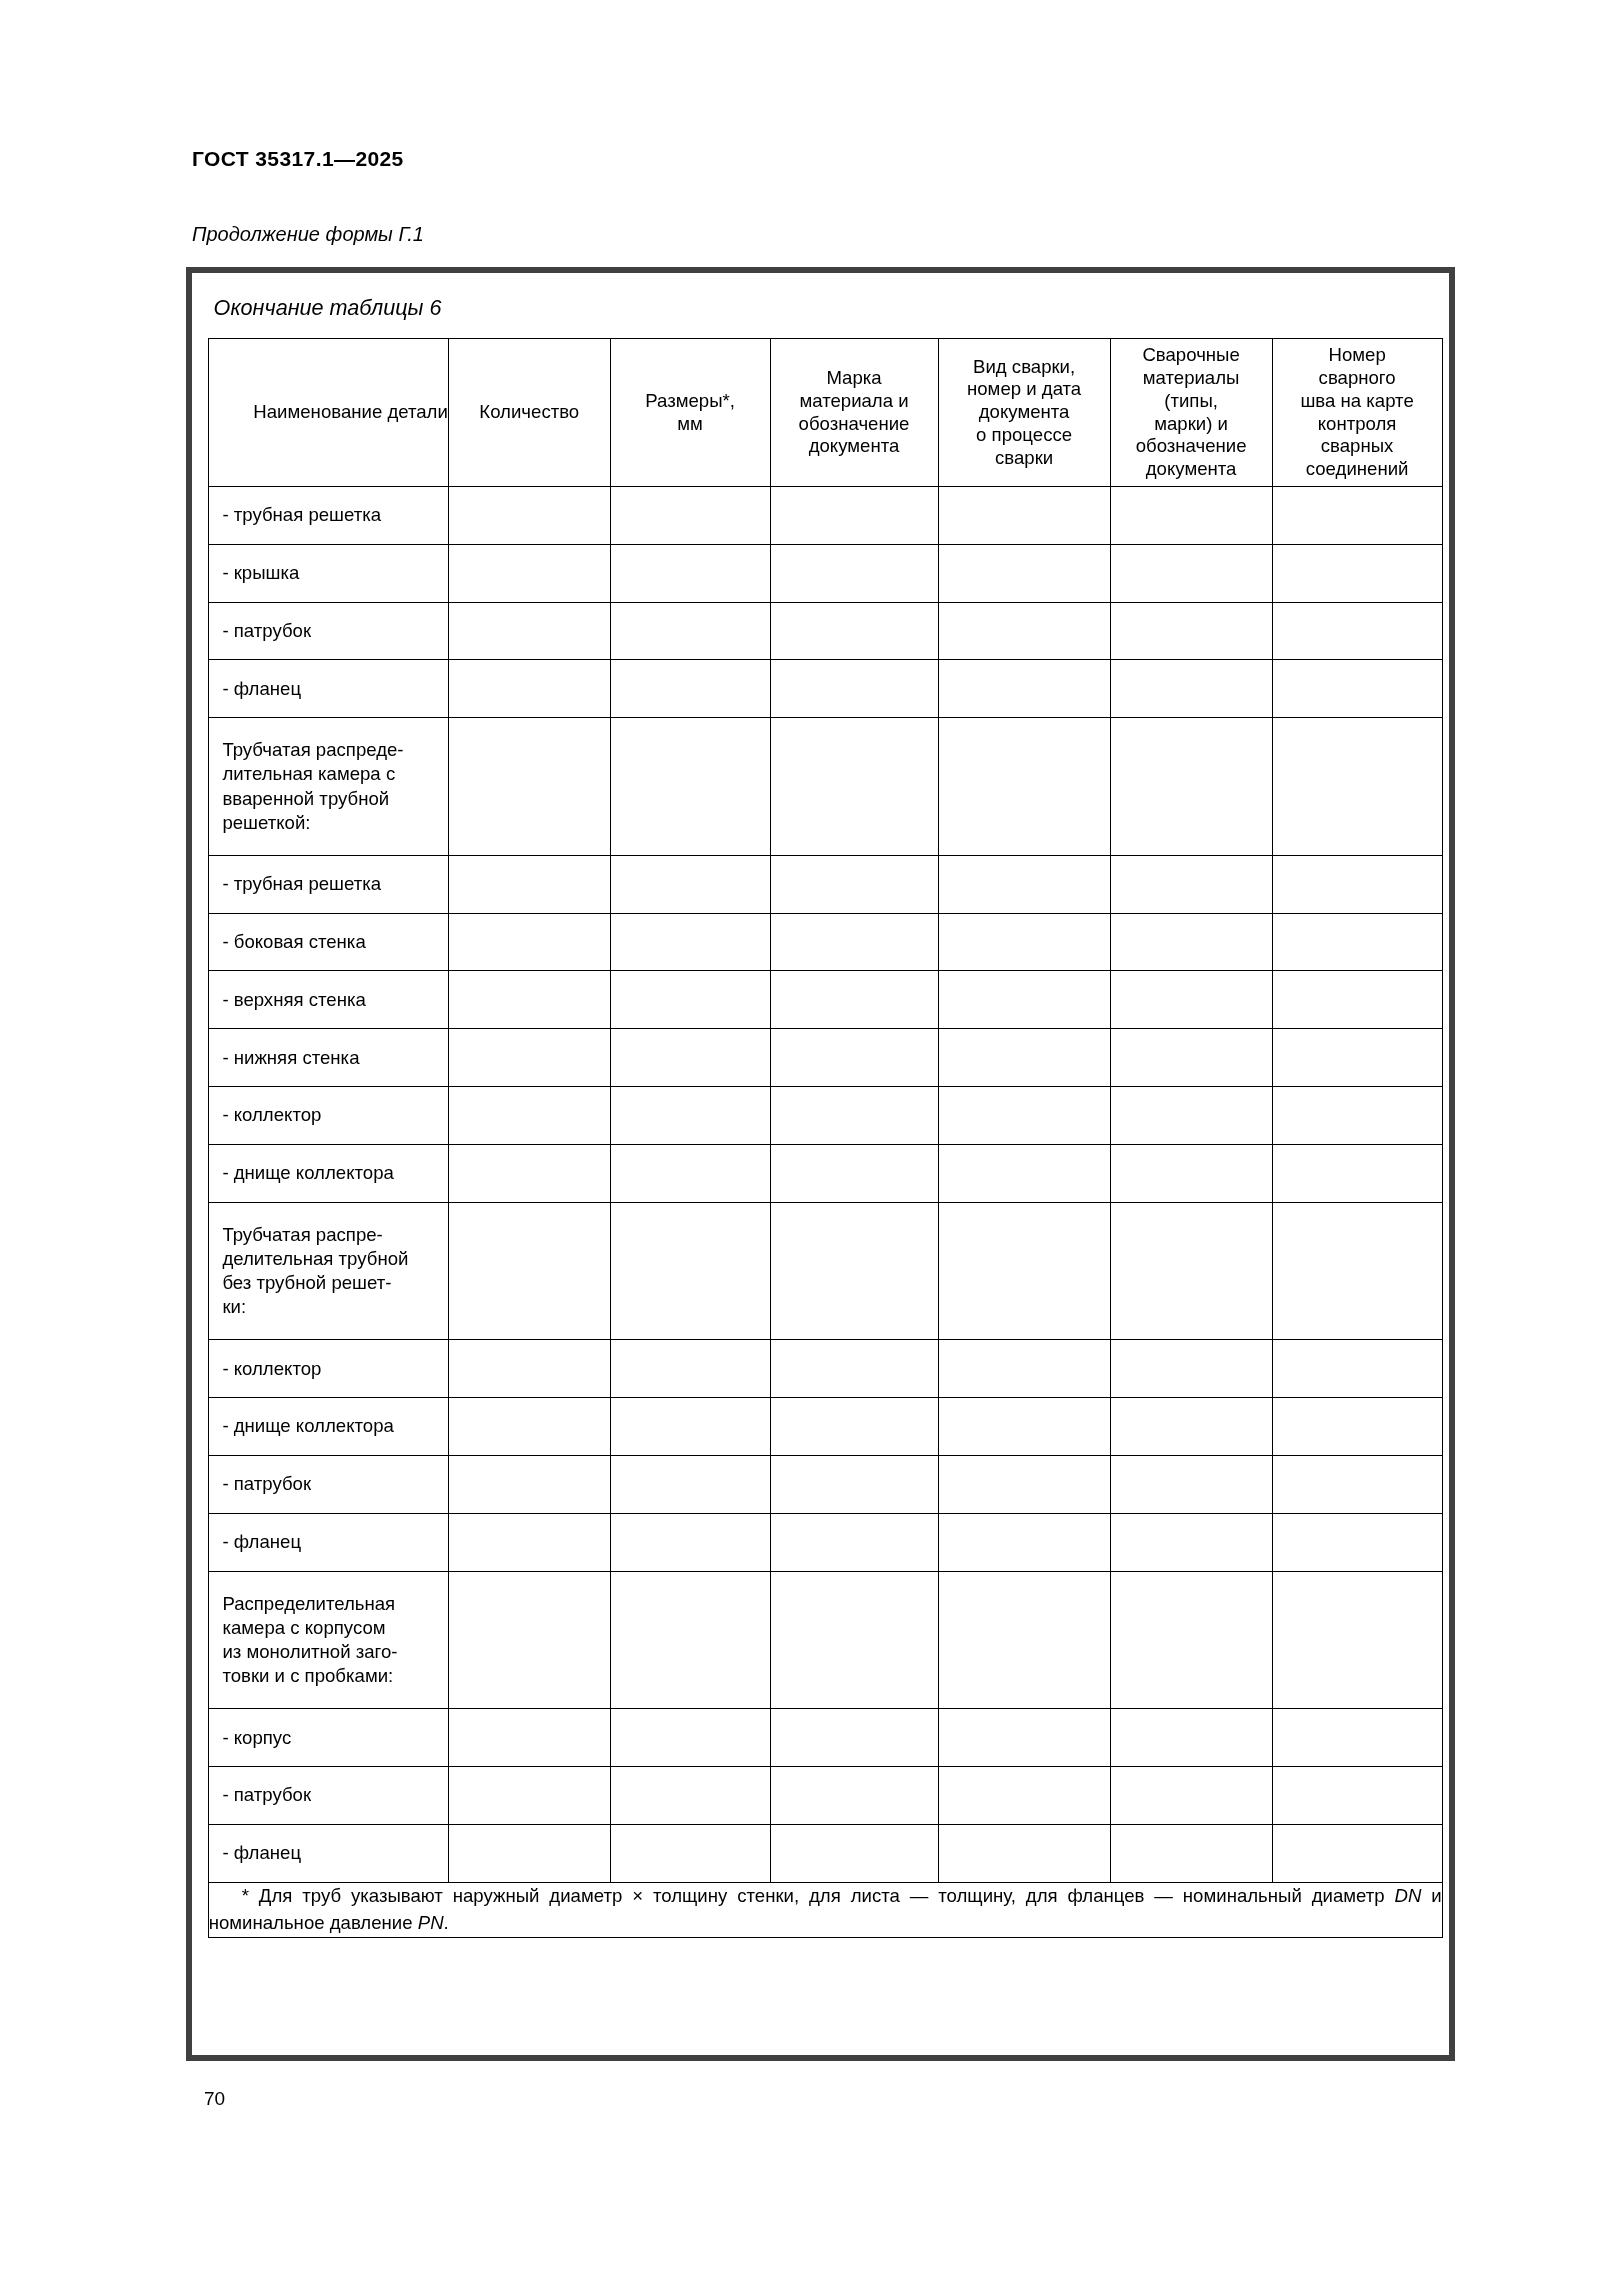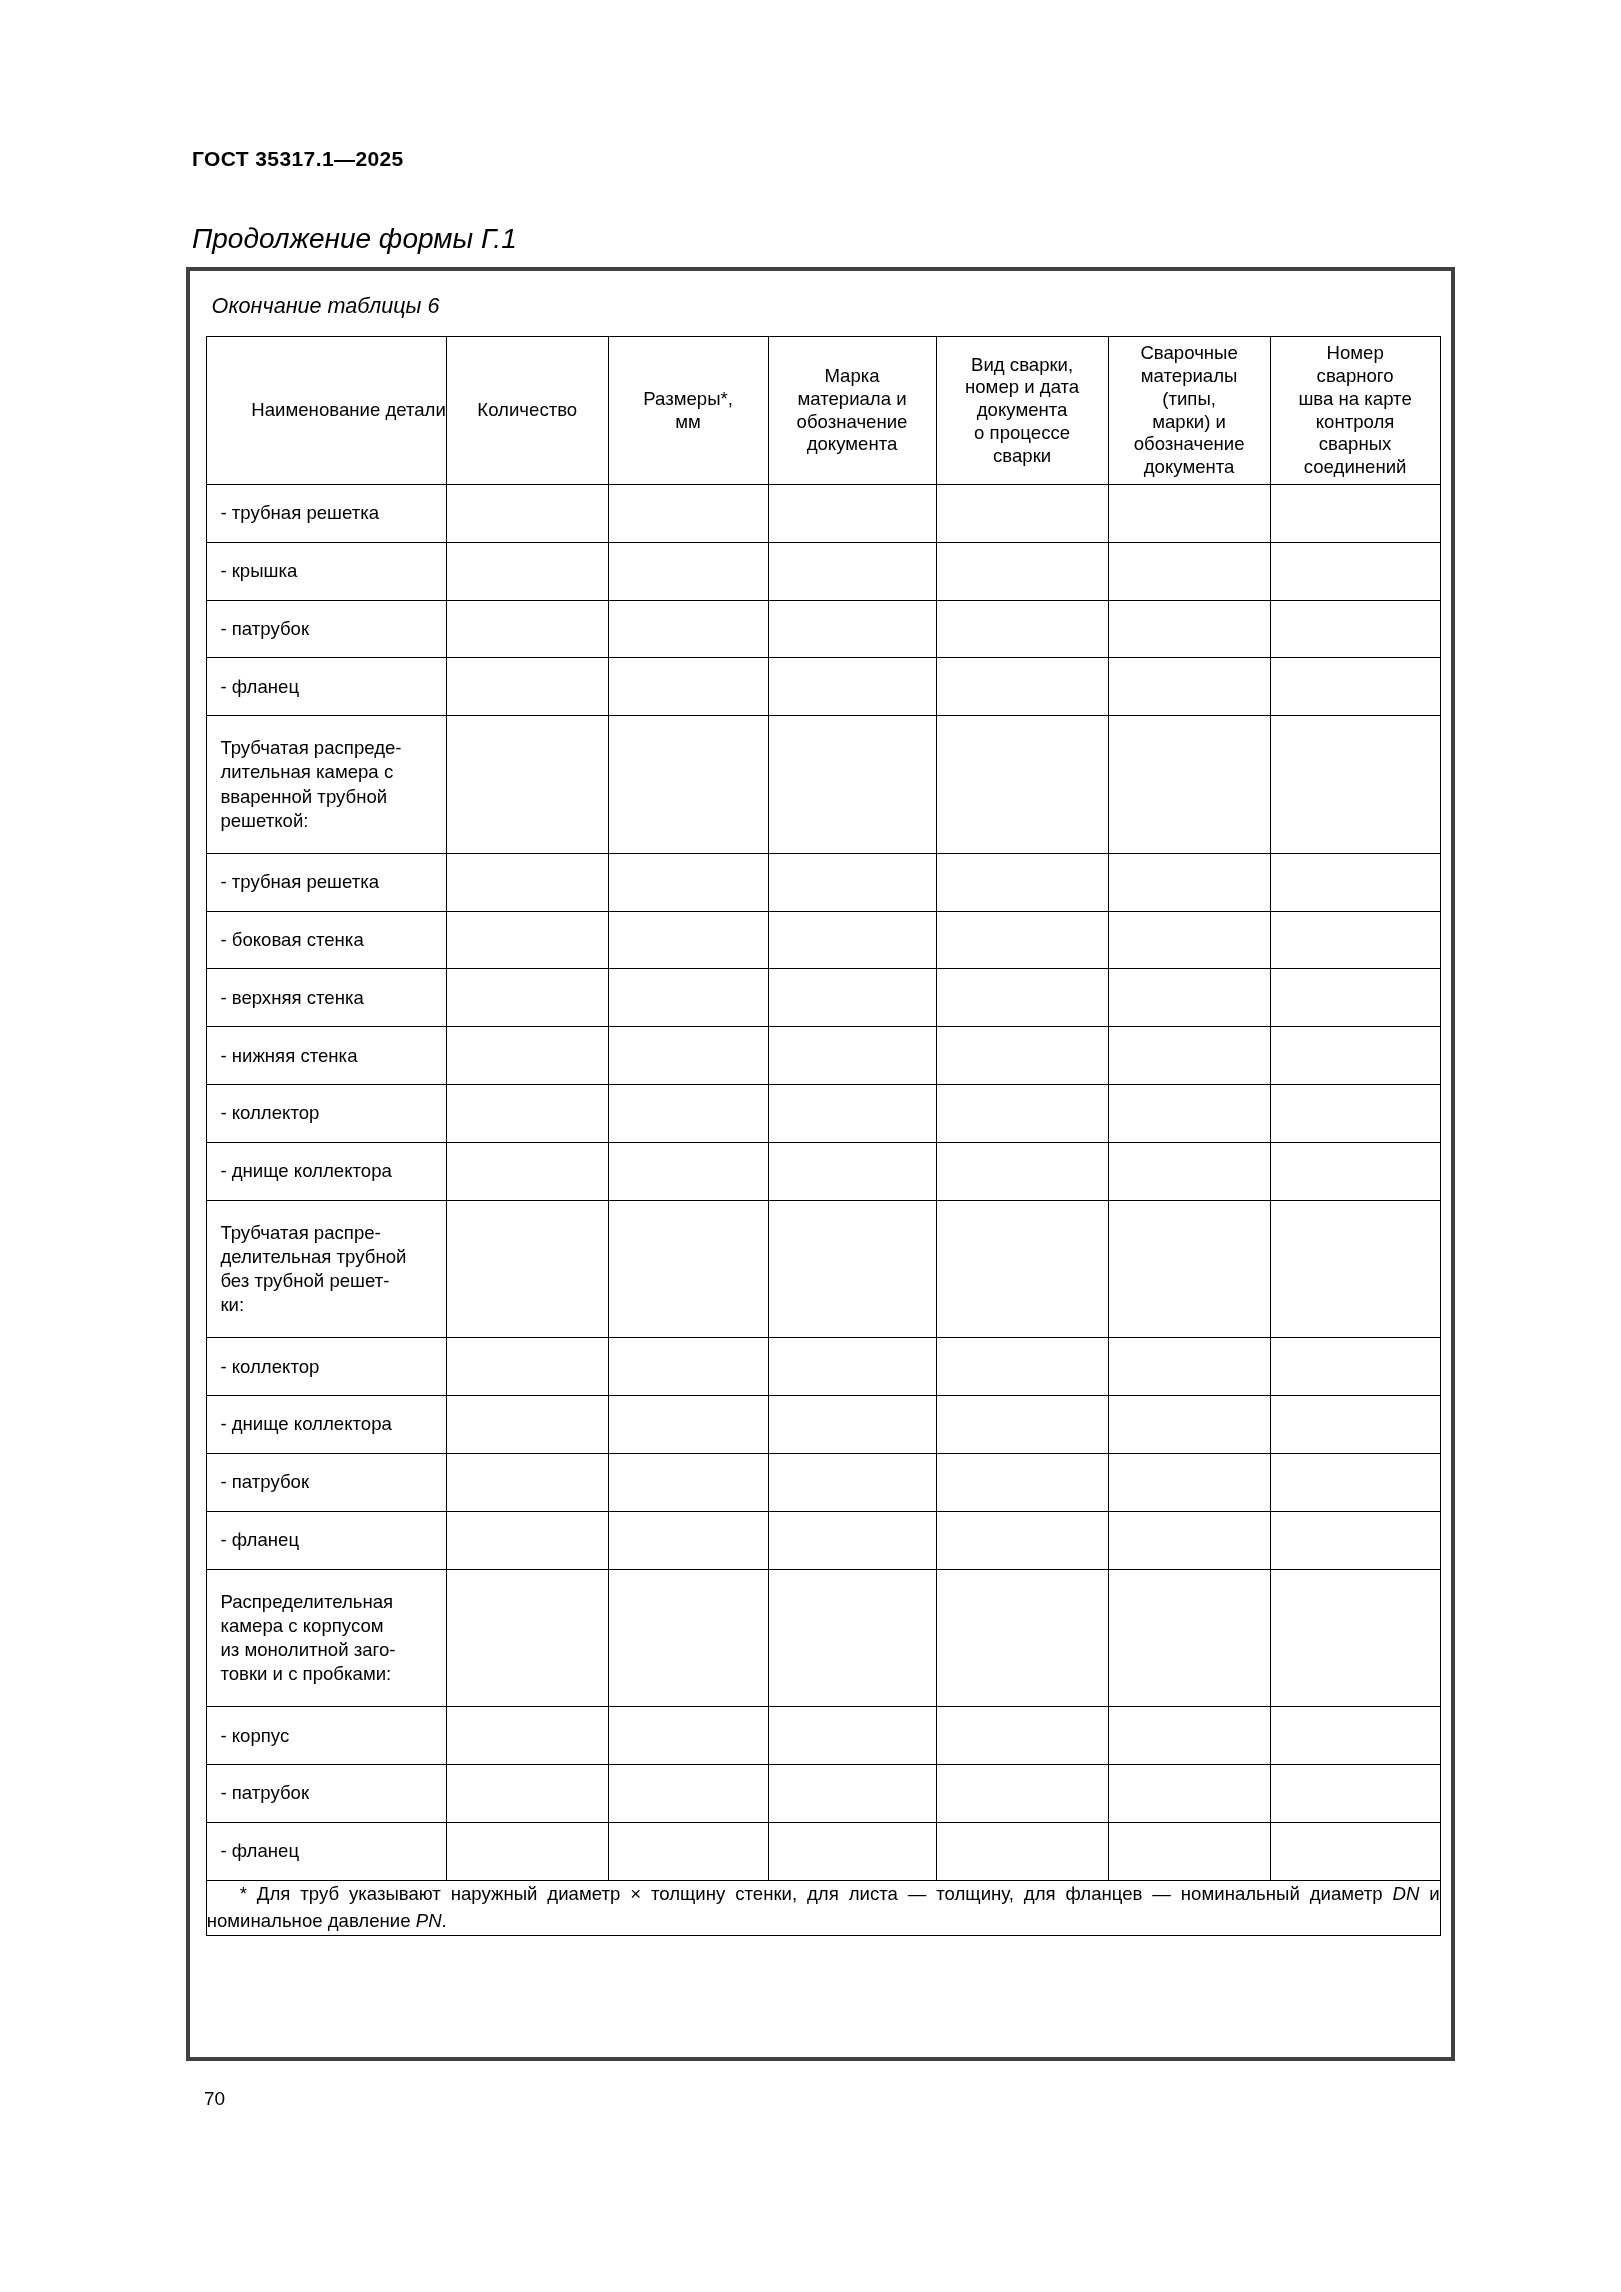--- a/index.html
+++ b/index.html
@@ -26,30 +26,30 @@
     left: 192px;
     top: 147px;
     font-size: 21px;
     font-weight: bold;
     letter-spacing: 0.4px;
   }
   .form-continuation {
     position: absolute;
     left: 192px;
     top: 223px;
-    font-size: 28px;
+    font-size: 20px;
     font-style: italic;
   }
   .frame {
     position: absolute;
     left: 186px;
     top: 267px;
     width: 1269px;
     height: 1794px;
-    border: 4px solid #404040;
+    border: 6px solid #404040;
     box-sizing: border-box;
   }
   .table-caption {
     position: absolute;
     left: 21.6px;
     top: 21.6px;
     font-size: 21.6px;
     font-style: italic;
   }
   table.form-table {

